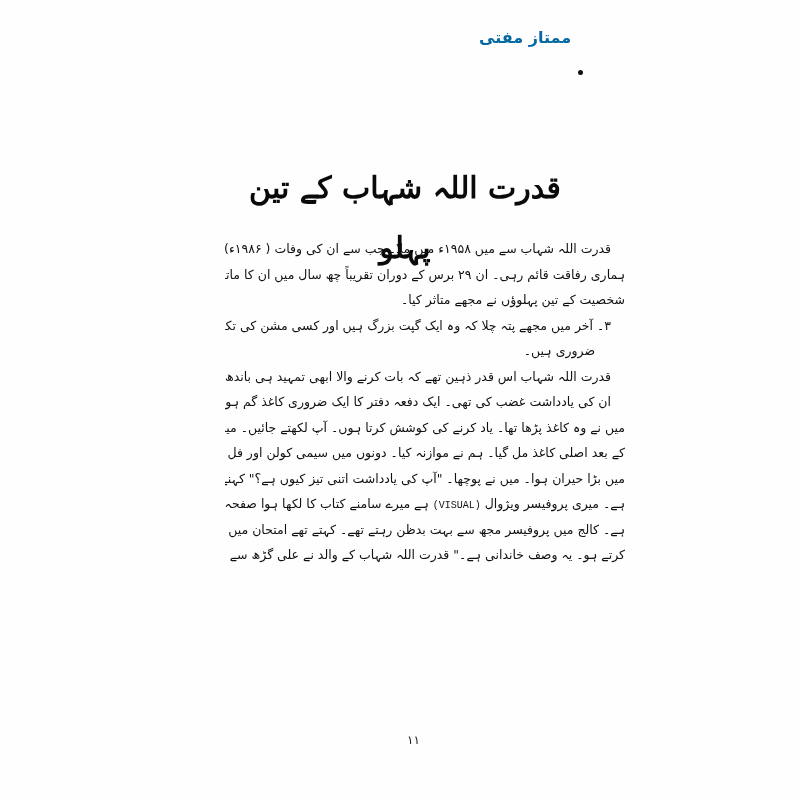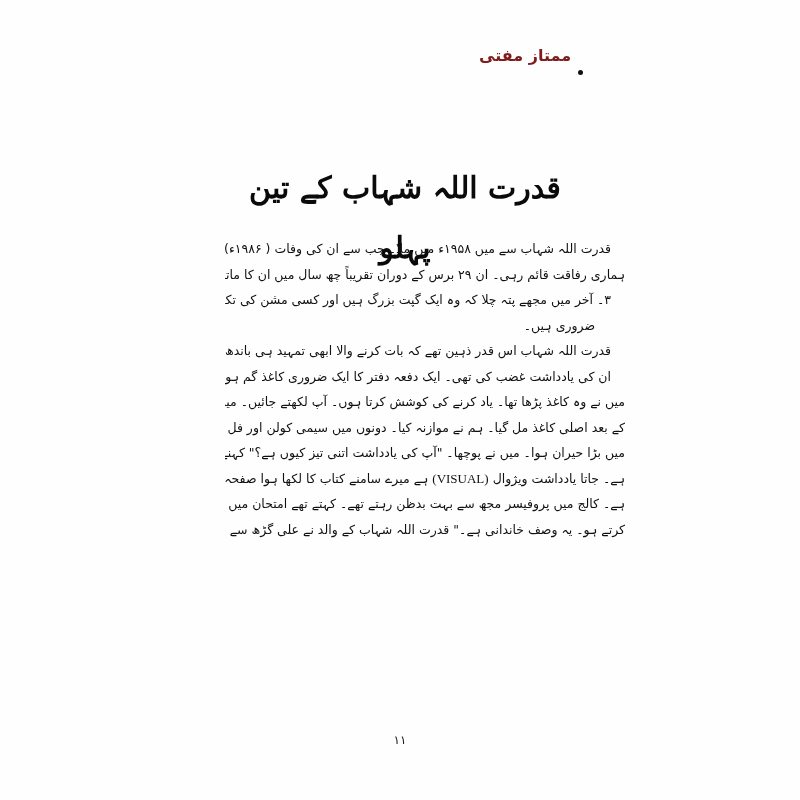--- a/index.html
+++ b/index.html
@@ -16,29 +16,29 @@
       color: #111111;
     }
     .page {
       position: absolute;
       left: 0; top: 0;
       width: 800px; height: 800px;
       background: #fefefe;
     }
     .running-head {
       position: absolute;
-      top: 46px;
+      top: 28px;
       left: 470px;
       width: 110px;
       text-align: center;
       direction: rtl;
       font-family: "DejaVu Sans", sans-serif;
       font-size: 16px;
       font-weight: bold;
-      color: #7f1d1d;
+      color: #0369a1;
     }
     .head-dot {
       position: absolute;
       top: 70px;
       left: 578px;
       width: 5px;
       height: 5px;
       border-radius: 50%;
       background: #111;
     }
@@ -82,58 +82,59 @@
       padding-right: 14px;
     }
     .line.list {
       padding-right: 14px;
     }
     .line.list-cont {
       padding-right: 30px;
       text-align-last: right;
     }
     .latin {
-      font-family: Liberation Serif, serif;
-      font-size: 13px;
+      font-family: Liberation Mono, monospace;
+      font-size: 10px;
       direction: ltr;
       unicode-bidi: embed;
     }
     .page-number {
       position: absolute;
       top: 733px;
       left: 380px;
       width: 40px;
-      text-align: center;
+      text-align: right;
       font-family: "DejaVu Sans", sans-serif;
       font-size: 12px;
       color: #222;
     }
   </style>
 </head>
 <body>
 
 <div class="page">
 
   <div class="running-head">ممتاز مفتی</div>
   <div class="head-dot"></div>
 
   <div class="chapter-title">قدرت اللہ شہاب کے تین پہلو</div>
 
   <div class="body-text">
     <span class="line indent">قدرت اللہ شہاب سے میں ۱۹۵۸ء میں ملا۔ جب سے ان کی وفات ( ۱۹۸۶ء) تک</span>
     <span class="line">ہماری رفاقت قائم رہی۔ ان ۲۹ برس کے دوران تقریباً چھ سال میں ان کا ماتحت رہا۔ ان کی</span>
+    <span class="line short">شخصیت کے تین پہلوؤں نے مجھے متاثر کیا۔</span>
     <span class="line list">۳۔ آخر میں مجھے پتہ چلا کہ وہ ایک گپت بزرگ ہیں اور کسی مشن کی تکمیل کے لیے ڈیوٹی پر لگے</span>
     <span class="line list-cont">ضروری ہیں۔</span>
     <span class="line indent">قدرت اللہ شہاب اس قدر ذہین تھے کہ بات کرنے والا ابھی تمہید ہی باندھ رہا ہوتا کہ وہ ساری</span>
     <span class="line indent">ان کی یادداشت غضب کی تھی۔ ایک دفعہ دفتر کا ایک ضروری کاغذ گم ہو گیا۔ کہنے لگے</span>
     <span class="line">میں نے وہ کاغذ پڑھا تھا۔ یاد کرنے کی کوشش کرتا ہوں۔ آپ لکھتے جائیں۔ میں لکھتا گیا۔ چند دنوں</span>
     <span class="line">کے بعد اصلی کاغذ مل گیا۔ ہم نے موازنہ کیا۔ دونوں میں سیمی کولن اور فل سٹاپ تک کا فرق نہ تھا۔</span>
     <span class="line">میں بڑا حیران ہوا۔ میں نے پوچھا۔ "آپ کی یادداشت اتنی تیز کیوں ہے؟" کہنے لگے "تیز نہیں</span>
     <span class="line">
-      <span>ہے۔ جاتا یادداشت ویژوال</span>
+      <span>ہے۔ میری پروفیسر ویژوال</span>
       <span class="latin">(VISUAL)</span>
       <span>ہے میرے سامنے کتاب کا لکھا ہوا صفحہ آ جاتا</span>
     </span>
     <span class="line">ہے۔ کالج میں پروفیسر مجھ سے بہت بدظن رہتے تھے۔ کہتے تھے امتحان میں تم کتاب سے نقل</span>
     <span class="line">کرتے ہو۔ یہ وصف خاندانی ہے۔" قدرت اللہ شہاب کے والد نے علی گڑھ سے ایم اے انگلش</span>
   </div>
 
   <div class="page-number">۱۱</div>
 </div>
 

